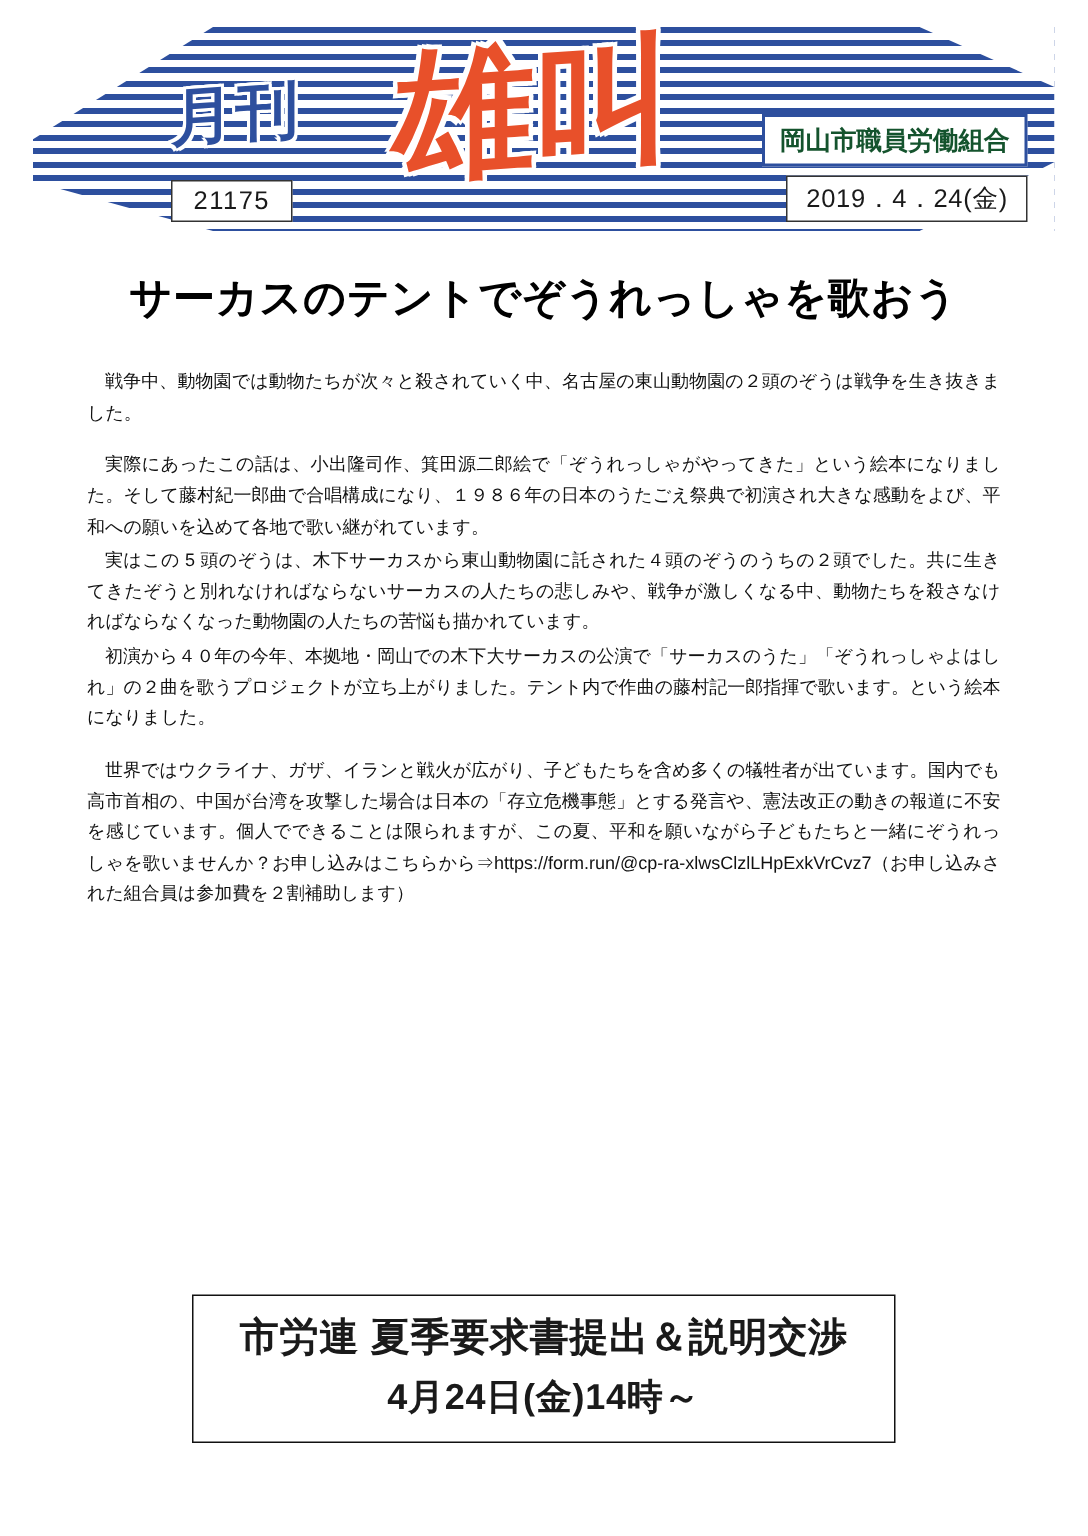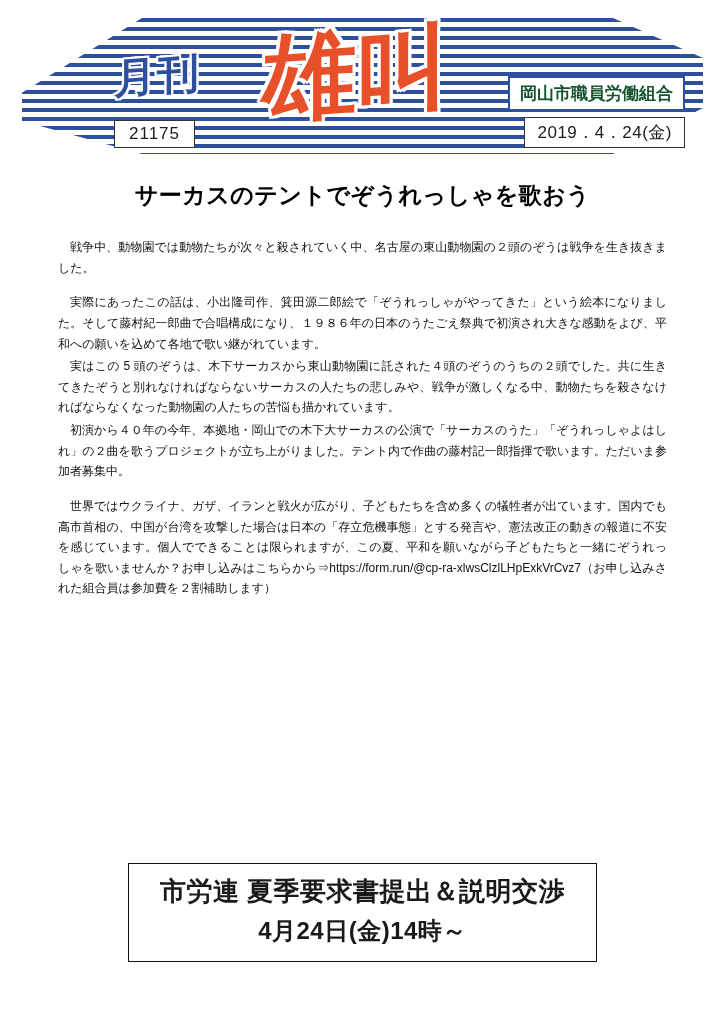--- a/index.html
+++ b/index.html
@@ -128,21 +128,21 @@
     letter-spacing: 0.5px;
     white-space: nowrap;
   }
 
   
   .doc {
     margin: 26px 58px 0 58px;
   }
   .headline {
     text-align: center;
-    font-size: 23px;
+    font-size: 28px;
     font-weight: bold;
     letter-spacing: 0.5px;
     margin-bottom: 26px;
     color: #000;
   }
   .para {
     font-size: 12px;
     line-height: 1.72;
     text-align: justify;
     text-justify: inter-character;
@@ -192,20 +192,20 @@
   <div class="mh-number">21175</div>
   <div class="mh-date">2019．4．24(金)</div>
 </div>
 
 <div class="doc">
   <div class="headline">サーカスのテントでぞうれっしゃを歌おう</div>
 
   <p class="para">戦争中、動物園では動物たちが次々と殺されていく中、名古屋の東山動物園の２頭のぞうは戦争を生き抜きました。</p>
   <p class="para gap">実際にあったこの話は、小出隆司作、箕田源二郎絵で「ぞうれっしゃがやってきた」という絵本になりました。そして藤村紀一郎曲で合唱構成になり、１９８６年の日本のうたごえ祭典で初演され大きな感動をよび、平和への願いを込めて各地で歌い継がれています。</p>
   <p class="para">実はこの 5 頭のぞうは、木下サーカスから東山動物園に託された４頭のぞうのうちの２頭でした。共に生きてきたぞうと別れなければならないサーカスの人たちの悲しみや、戦争が激しくなる中、動物たちを殺さなければならなくなった動物園の人たちの苦悩も描かれています。</p>
-  <p class="para">初演から４０年の今年、本拠地・岡山での木下大サーカスの公演で「サーカスのうた」「ぞうれっしゃよはしれ」の２曲を歌うプロジェクトが立ち上がりました。テント内で作曲の藤村記一郎指揮で歌います。ただいま参加者募集中。</p>
+  <p class="para">初演から４０年の今年、本拠地・岡山での木下大サーカスの公演で「サーカスのうた」「ぞうれっしゃよはしれ」の２曲を歌うプロジェクトが立ち上がりました。テント内で作曲の藤村記一郎指揮で歌います。という絵本になりました。</p>
   <p class="para gap">世界ではウクライナ、ガザ、イランと戦火が広がり、子どもたちを含め多くの犠牲者が出ています。国内でも高市首相の、中国が台湾を攻撃した場合は日本の「存立危機事態」とする発言や、憲法改正の動きの報道に不安を感じています。個人でできることは限られますが、この夏、平和を願いながら子どもたちと一緒にぞうれっしゃを歌いませんか？お申し込みはこちらから⇒https://form.run/@cp-ra-xlwsClzlLHpExkVrCvz7（お申し込みされた組合員は参加費を２割補助します）</p>
 </div>
 
 <div class="footer-box">
   <div class="footer-line1">市労連 夏季要求書提出＆説明交渉</div>
   <div class="footer-line2">4月24日(金)14時～</div>
 </div>
 
 </body></html>

